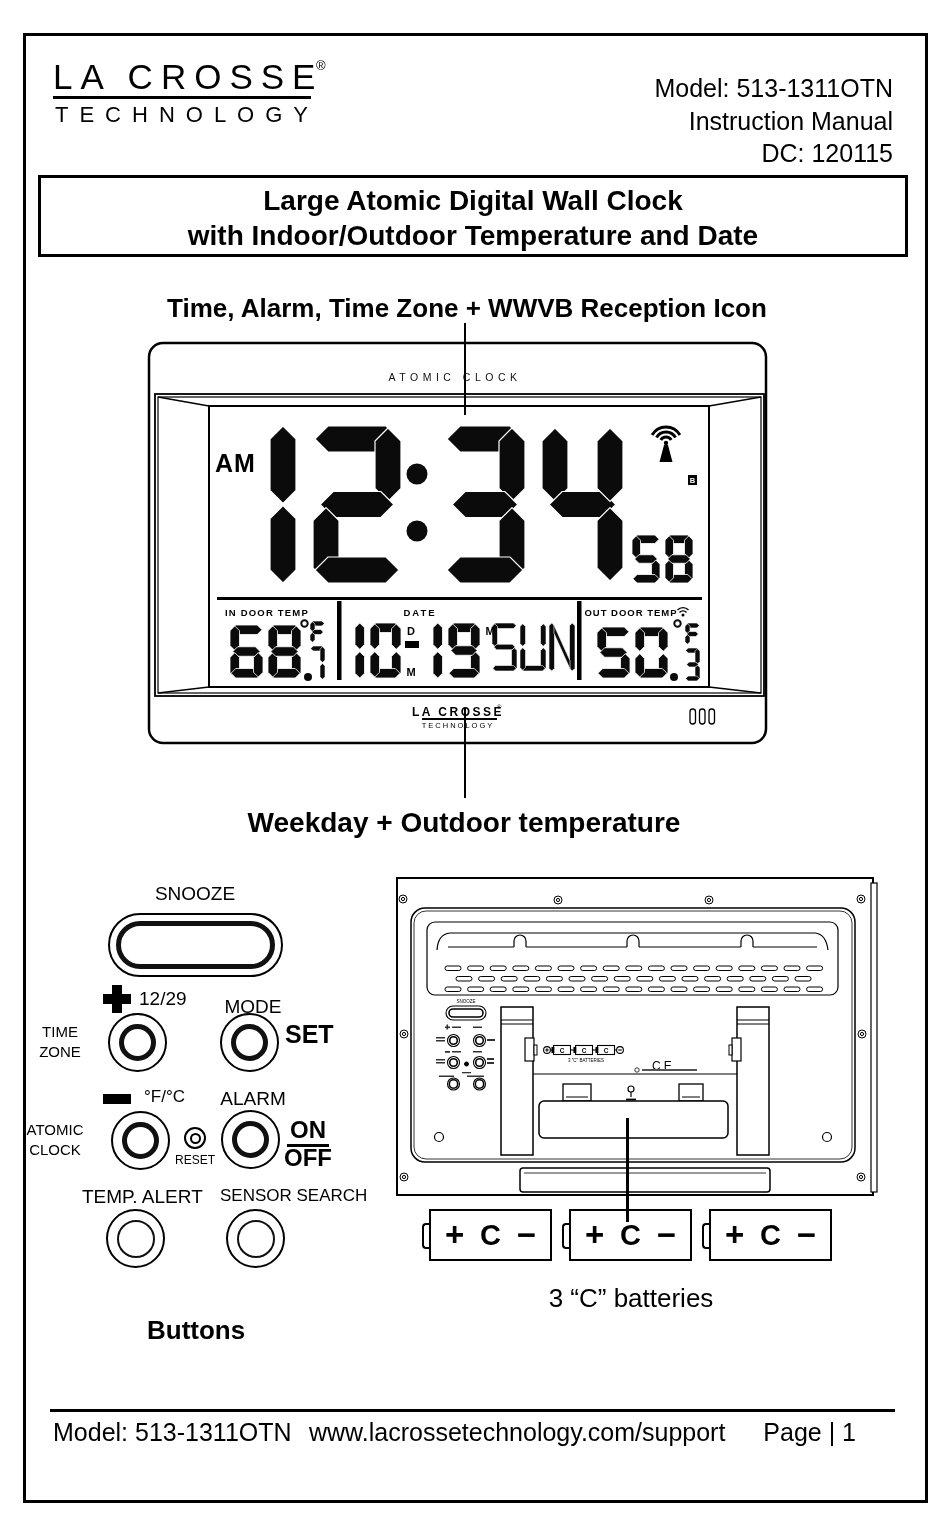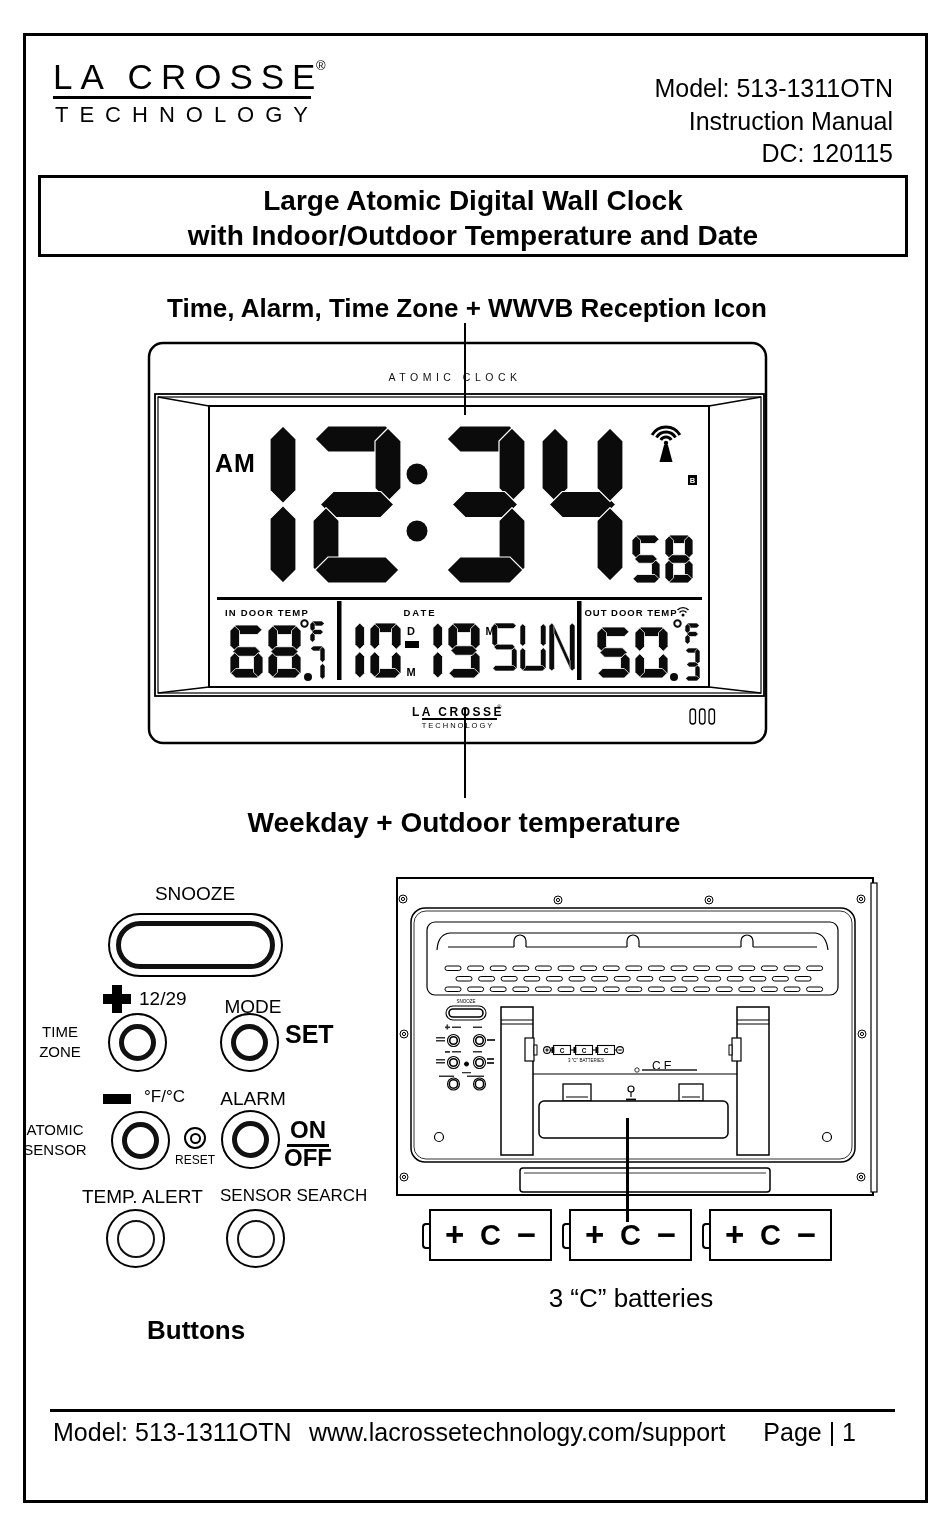--- a/index.html
+++ b/index.html
@@ -229,21 +229,21 @@
   </div>
 <div class="abs circA" style="left:220px;top:1013px;width:59px;height:59px">
     <div class="circA-in"></div>
   </div>
 <div class="abs boldlbl" style="left:285px;top:1020px">SET</div>
 <div class="abs" style="left:103px;top:1094px;width:28px;height:10px;background:#000"></div>
 <div class="abs blbl" style="left:144px;top:1087px;font-size:17px">°F/°C</div>
 <div class="abs blbl" style="left:210px;top:1088px;width:86px;text-align:center">ALARM</div>
 <div class="abs slbl" style="left:10px;top:1120px;width:90px">
   <div>ATOMIC</div>
-    <div>SENSOR</div>
+    <div>CLOCK</div>
 </div>
 <div class="abs circA" style="left:111px;top:1111px;width:59px;height:59px">
     <div class="circA-in"></div>
   </div>
 <div class="abs circA" style="left:221px;top:1110px;width:59px;height:59px">
     <div class="circA-in"></div>
   </div>
 <div class="abs" style="left:184px;top:1127px;width:22px;height:22px;border:2px solid #000;border-radius:50%">
   <div style="position:absolute;left:3.5px;top:3.5px;width:11px;height:11px;border:2px solid #000;border-radius:50%"></div>
 </div>

